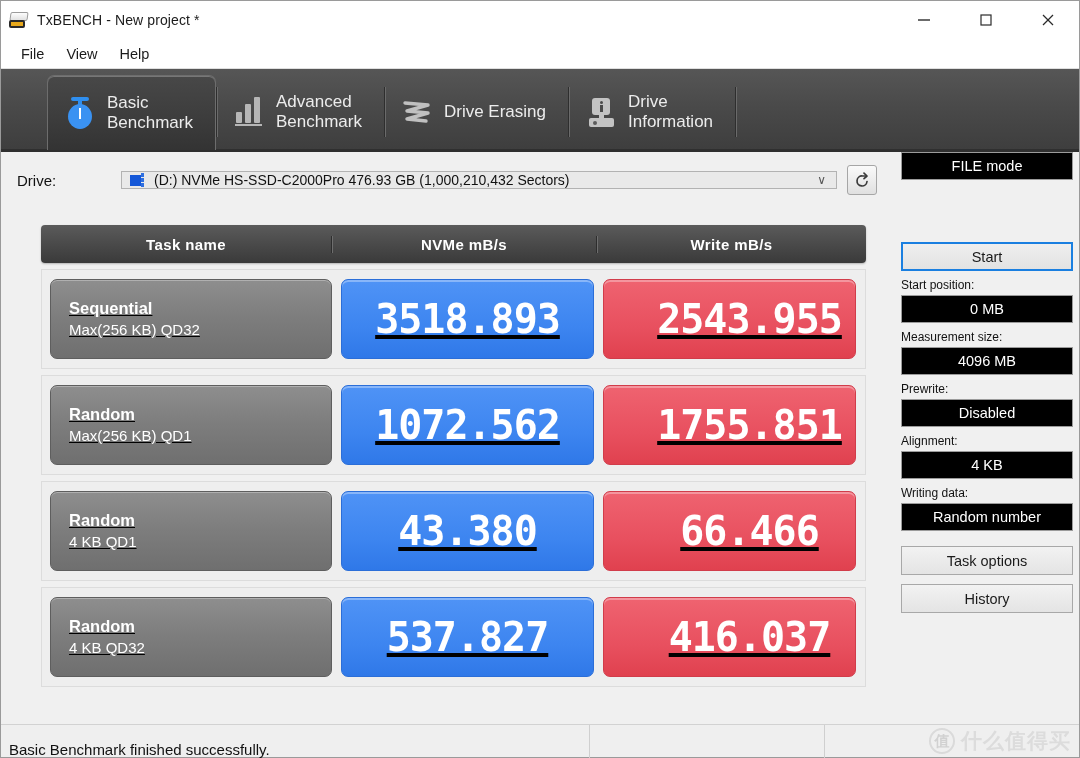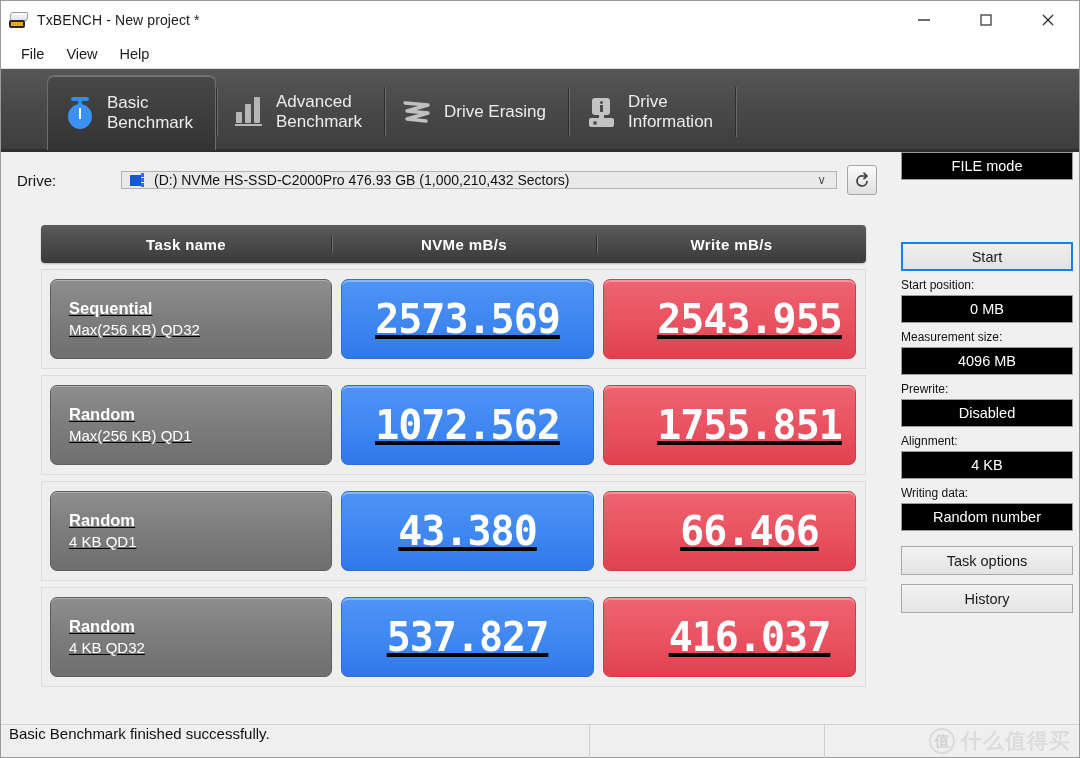--- a/index.html
+++ b/index.html
@@ -273,21 +273,21 @@
   .sp-9  { height: 9px; }
 
   
   .statusbar {
     flex: 0 0 33px; height: 33px;
     background: #efefef;
     border-top: 1px solid #d2d2d2;
     display: flex; align-items: center; position: relative;
   }
   .sb-panel {
-    height: 33px; display: flex; align-items: flex-start;
+    height: 33px; display: flex; align-items: flex-end;
     padding-left: 8px;
   }
   .sb-p0 { width: 588px; }
   .sb-p1 { width: 235px; border-left: 1px solid #cfcfcf; }
   .sb-p2 { flex: 1 1 auto; border-left: 1px solid #cfcfcf; }
   .sb-text { font-size: 15px; color: #111; white-space: nowrap; }
   .watermark {
     position: absolute; right: 8px; top: 2px;
     display: flex; align-items: center; gap: 6px;
     color: #d4d4d4; opacity: .95;
@@ -428,21 +428,21 @@
         <div class="th c0">Task name</div>
         <div class="th c1">NVMe mB/s</div>
         <div class="th c2">Write mB/s</div>
       </div>
 
       <div class="trow">
         <div class="cell-task">
           <span class="task-l1">Sequential</span>
           <span class="task-l2">Max(256 KB) QD32</span>
         </div>
-        <div class="cell-val read">2573.569</div>
+        <div class="cell-val read">3518.893</div>
         <div class="cell-val write">2543.955</div>
       </div>
 
       <div class="trow">
         <div class="cell-task">
           <span class="task-l1">Random</span>
           <span class="task-l2">Max(256 KB) QD1</span>
         </div>
         <div class="cell-val read">1072.562</div>
         <div class="cell-val write">1755.851</div>

